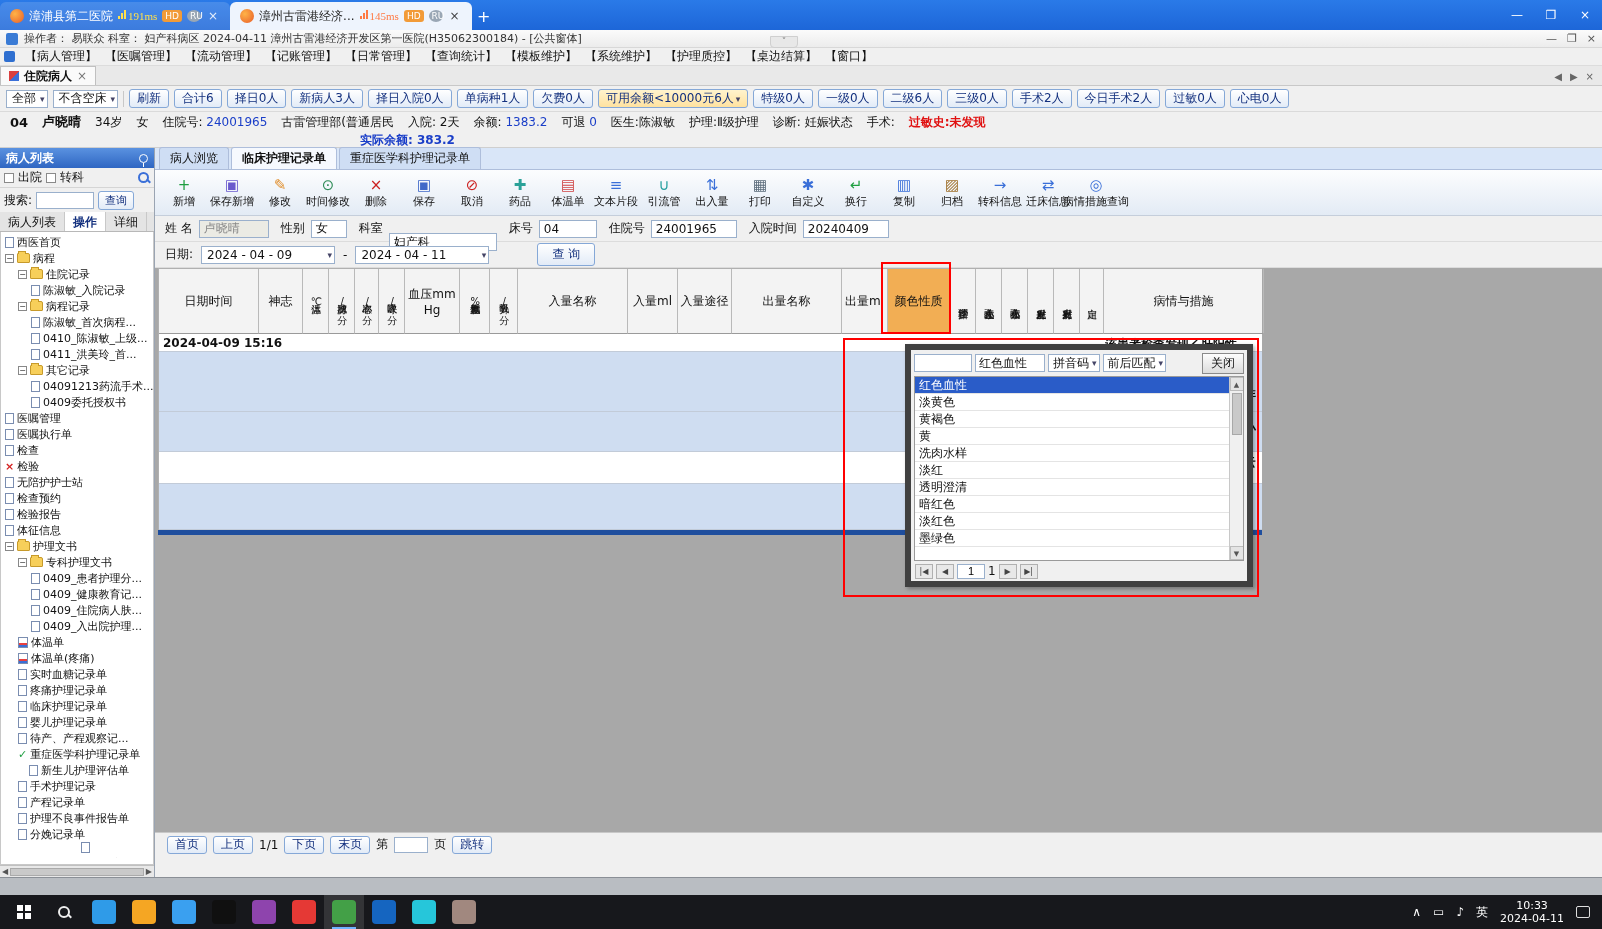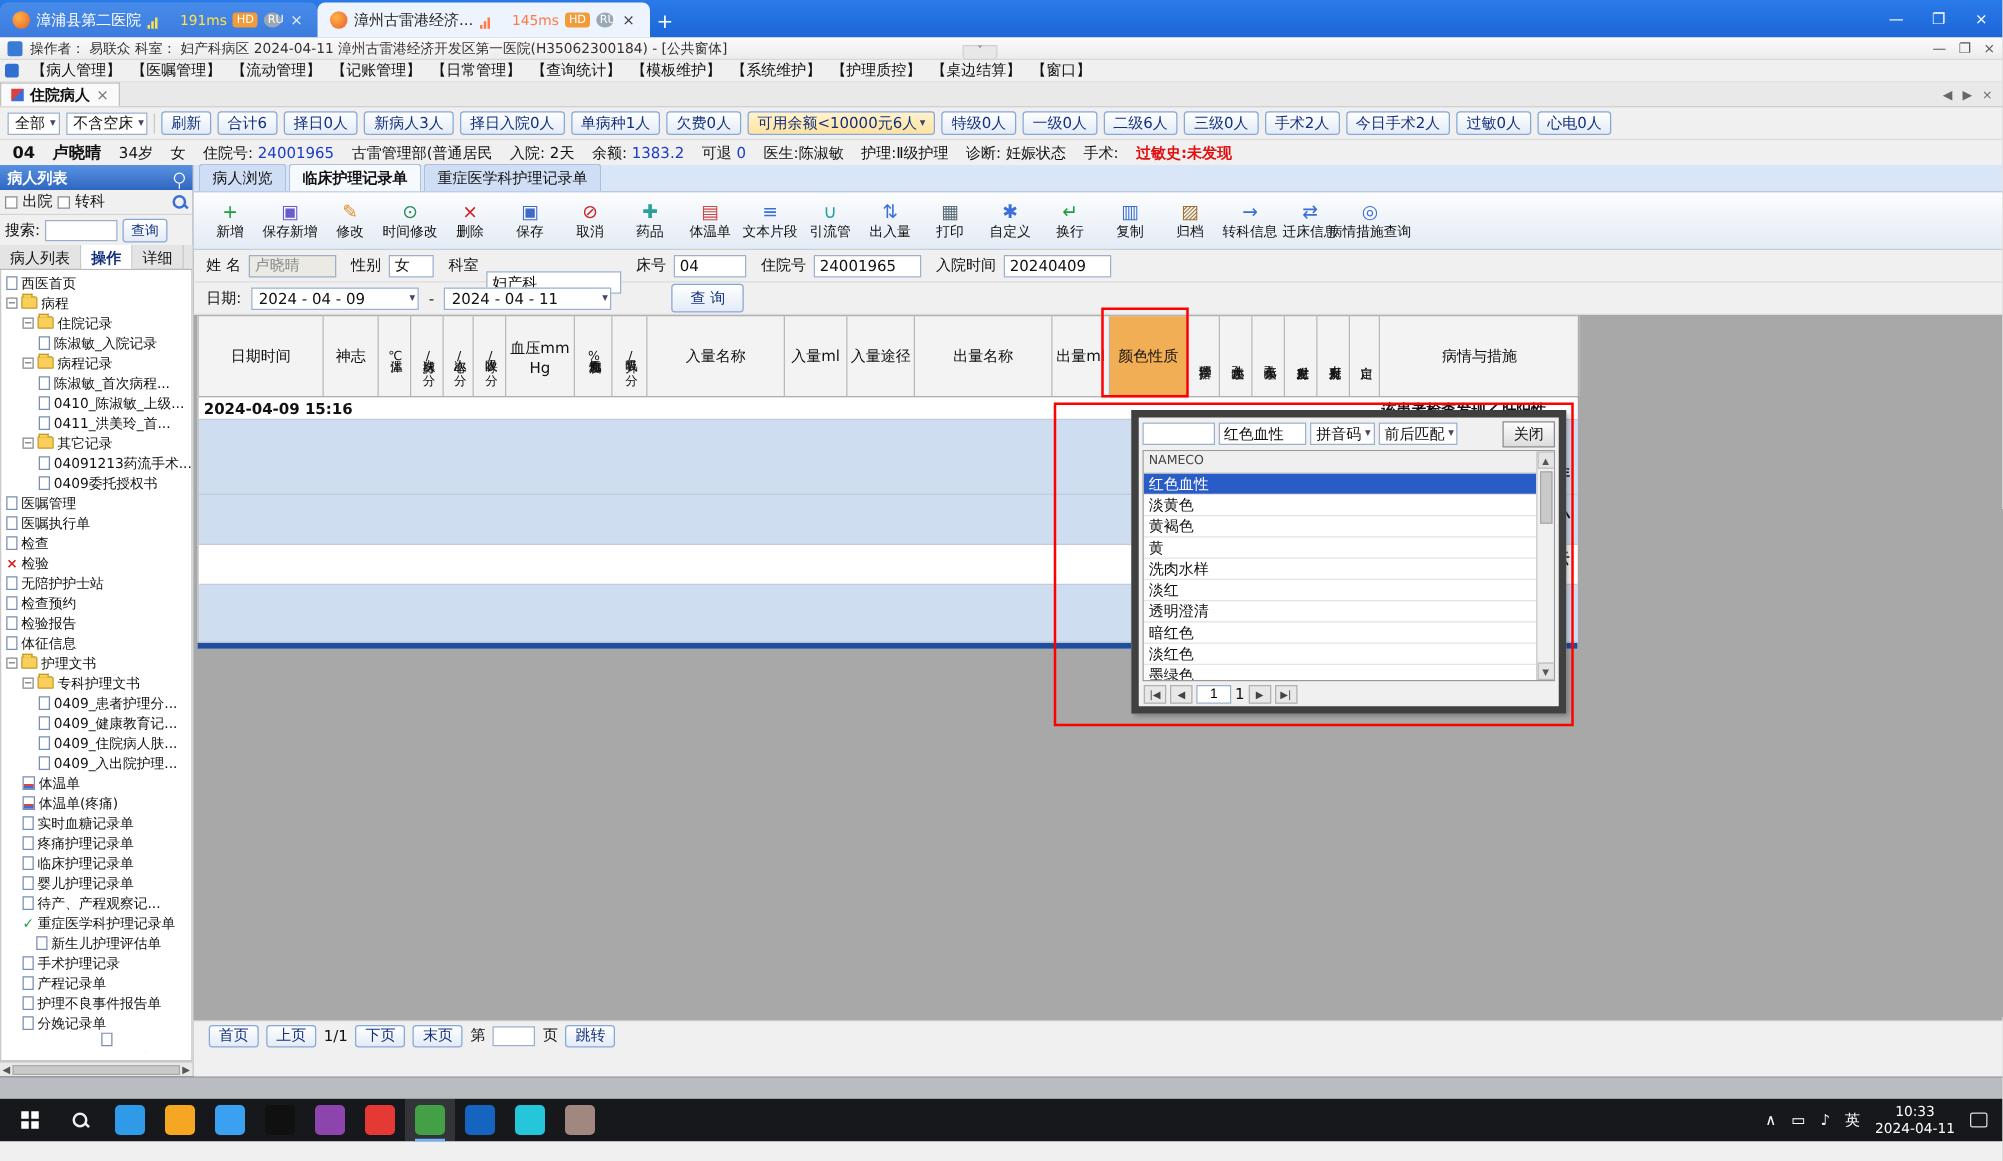--- a/index.html
+++ b/index.html
@@ -7,21 +7,21 @@
   body { font-family:"DejaVu Sans","Liberation Sans",sans-serif; font-size:12px; color:#111; }
   .screen { position:relative; width:1602px; height:929px; background:#f0f0f0; display:flex; flex-direction:column; }
 
   
   .browser-bar { height:30px; background:linear-gradient(#2a7ae8,#1d66d8); display:flex; align-items:flex-end; color:#fff; }
   .b-tab { height:28px; display:flex; align-items:center; gap:5px; padding:0 10px; max-width:270px; border-radius:6px 6px 0 0; }
   .b-tab1 { background:rgba(255,255,255,.14); }
   .b-tab2 { background:#eef4fd; color:#222; }
   .favicon { width:14px; height:14px; border-radius:50%; background:radial-gradient(circle at 35% 35%, #ffb347,#e85d2a); flex:none; }
   .b-title { white-space:nowrap; overflow:hidden; max-width:96px; font-size:12px; }
-  .latency { display:flex; align-items:flex-end; gap:18px; font-size:11px; }
+  .latency { display:flex; align-items:flex-start; gap:2px; font-size:11px;font-family:Liberation Serif, serif; }
   .lat1 { color:#ffe14d; } .lat2 { color:#ff7a45; }
   .bars { display:inline-flex; align-items:flex-end; gap:1px; height:9px; }
   .bars i { display:block; width:2px; background:currentColor; }
   .bars i:nth-child(1){height:3px;} .bars i:nth-child(2){height:6px;} .bars i:nth-child(3){height:9px;}
   .badge { font-size:9px; line-height:12px; padding:0 3px; border-radius:3px; background:#f29b38; color:#fff; }
   .badge.ru { background:#9aa7b5; border-radius:50%; width:14px; text-align:center; }
   .b-close { font-size:12px; opacity:.85; cursor:default; padding:0 2px; }
   .newtab { width:24px; text-align:center; font-size:16px; padding-bottom:4px; }
   .win-ctrl { margin-left:auto; display:flex; align-items:center; height:30px; }
   .win-ctrl span { width:34px; text-align:center; font-size:12px; line-height:30px; }
@@ -293,20 +293,23 @@
     <span>古雷管理部(普通居民</span>
     <span>入院: 2天</span>
     <span><span>余额:</span> <span class="val-blue">1383.2</span></span>
     <span><span>可退</span> <span class="val-blue">0</span></span>
     <span><span>医生:</span><span>陈淑敏</span></span>
     <span><span>护理:</span><span>Ⅱ级护理</span></span>
     <span><span>诊断:</span> <span>妊娠状态</span></span>
     <span>手术:</span>
     <span class="allergy">过敏史:未发现</span>
   </div>
+  <div class="balancerow">
+    <span>实际余额:</span> <span>383.2</span>
+  </div>
 
   <div class="main">
 
     <div class="leftpanel">
       <div class="lp-header">
         <span>病人列表</span>
         <span class="pin"></span>
       </div>
       <div class="lp-filter">
         <span class="chk"></span>
@@ -722,21 +725,20 @@
               <span>拼音码</span>
               <span class="arr">▾</span>
             </span>
           <span class="pcombo">
               <span>前后匹配</span>
               <span class="arr">▾</span>
             </span>
           <span class="pclose">关闭</span>
         </div>
         <div class="plistwrap">
-          <div class="plheader">NAMECO</div>
           <div style="margin-right:14px;">
               <div class="prow sel">红色血性</div>
               <div class="prow">淡黄色</div>
               <div class="prow">黄褐色</div>
               <div class="prow">黄</div>
               <div class="prow">洗肉水样</div>
               <div class="prow">淡红</div>
               <div class="prow">透明澄清</div>
               <div class="prow">暗红色</div>
               <div class="prow">淡红色</div>

